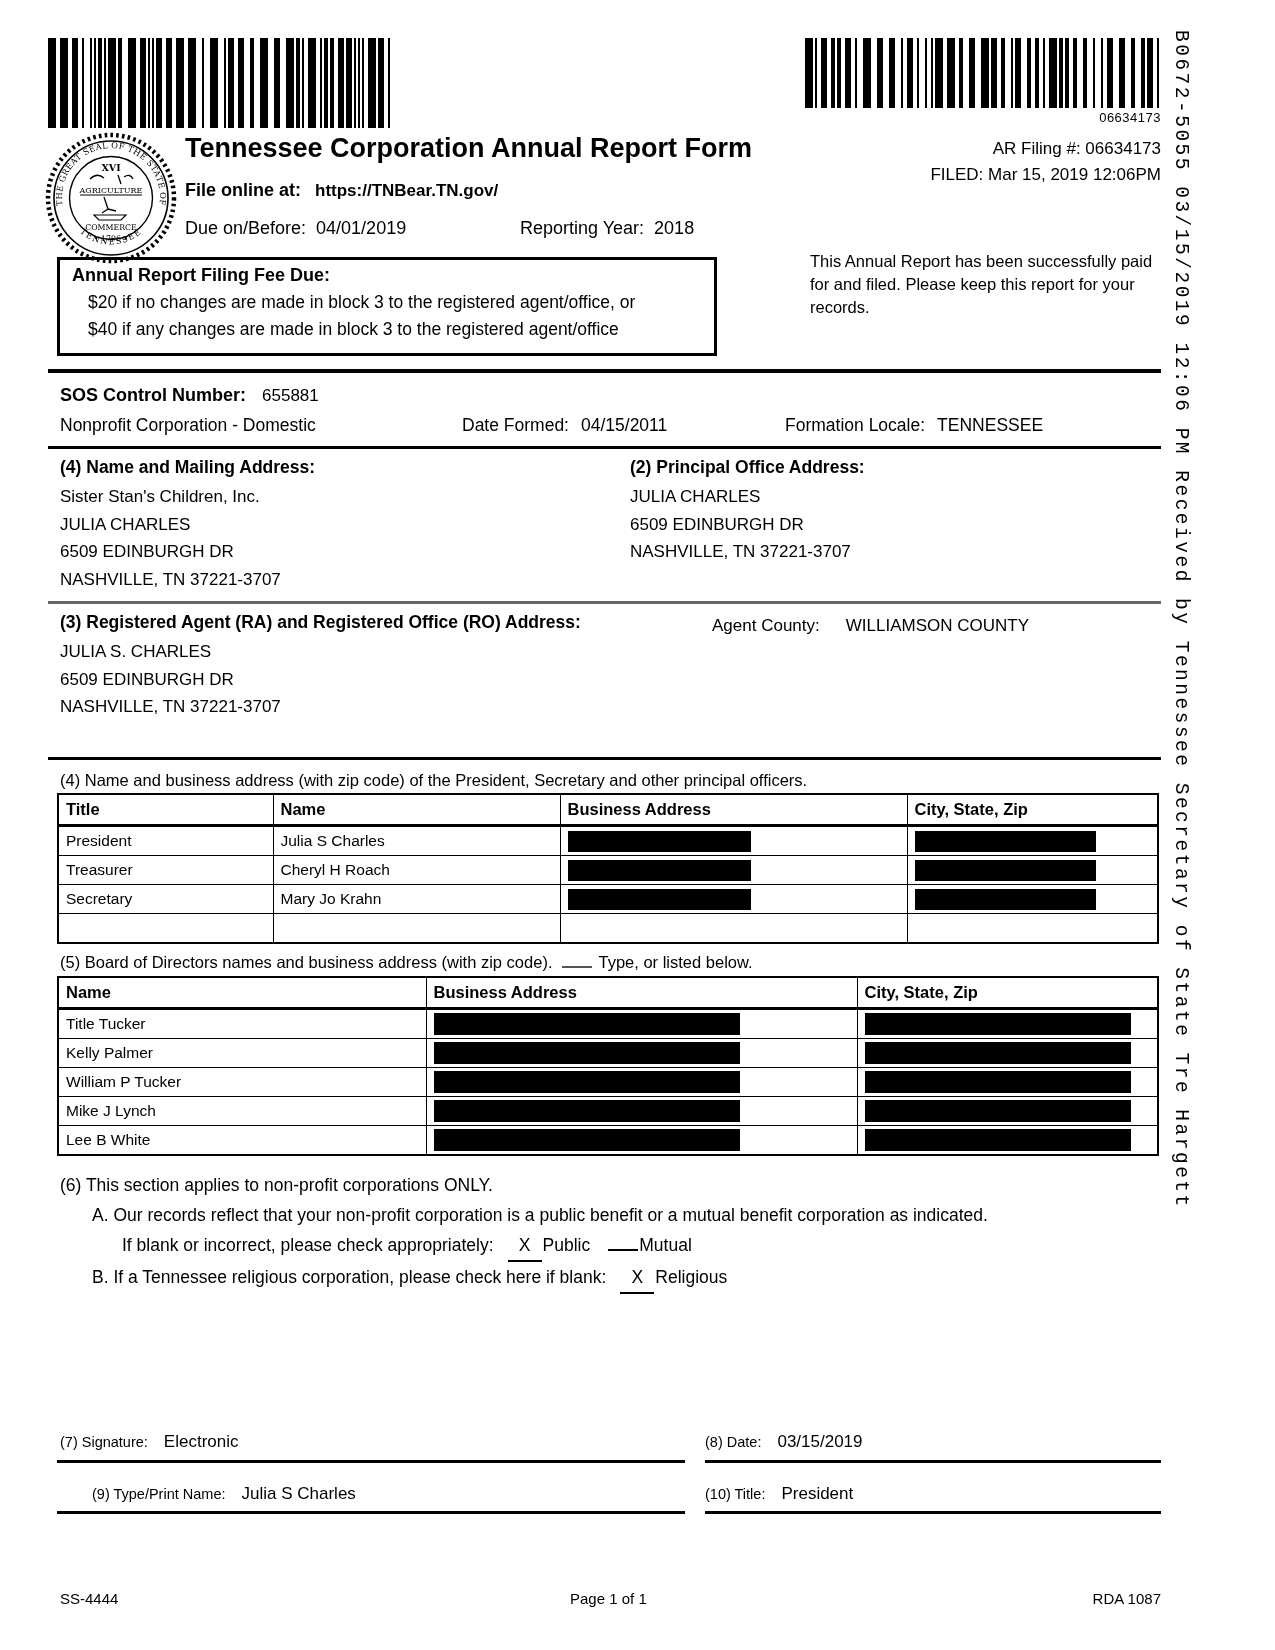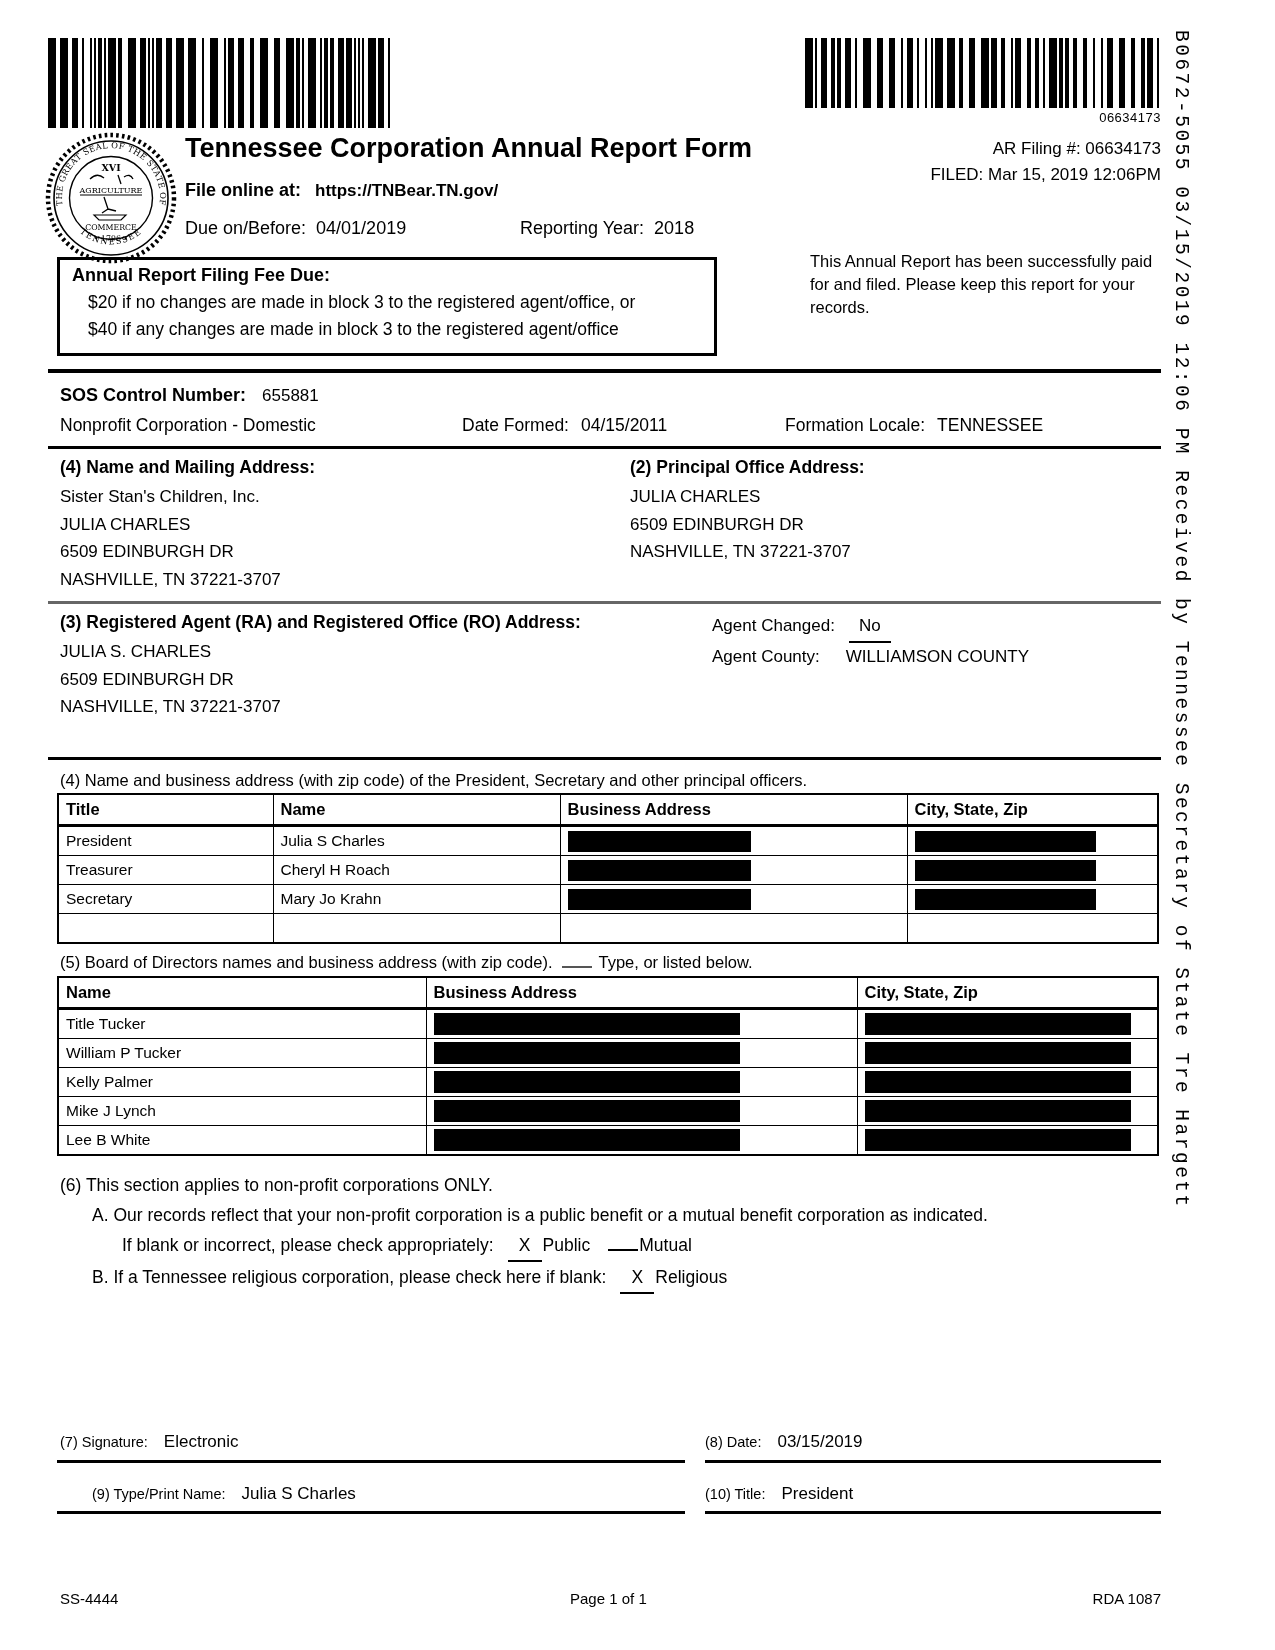--- a/index.html
+++ b/index.html
@@ -338,23 +338,20 @@
 <div class="abs" style="left:60px; top:612px; width:650px;">
   <div class="sec-head">(3) Registered Agent (RA) and Registered Office (RO) Address:</div>
   <div class="addr-lines" style="margin-top:5px;">
     <div>JULIA S. CHARLES</div>
     <div>6509 EDINBURGH DR</div>
     <div>NASHVILLE, TN  37221-3707</div>
   </div>
 </div>
 <div class="abs kv" style="left:712px; top:612px; width:450px;">
   <div>
-    <span>Agent Changed:</span><span class="uline val">No</span>
-  </div>
-  <div>
     <span>Agent County:</span><span class="val" style="margin-left:26px;">WILLIAMSON COUNTY</span>
   </div>
 </div>
 
 <div class="abs rule" style="left:48px; top:757px; width:1113px;"></div>
 
 <div class="abs tbl-caption" style="left:60px; top:771px;">(4)  Name and business address (with zip code) of the President, Secretary and other principal officers.</div>
 <table class="tbl" style="left:57px; top:793px; width:1100px;">
   <colgroup>
       <col style="width:215px">
@@ -430,30 +427,30 @@
     <tr>
       <td>Title Tucker</td>
       <td>
           <div class="redact r5"></div>
         </td>
       <td>
           <div class="redact r5c"></div>
         </td>
     </tr>
     <tr>
+      <td>Kelly Palmer</td>
+      <td>
+          <div class="redact r5"></div>
+        </td>
+      <td>
+          <div class="redact r5c"></div>
+        </td>
+    </tr>
+    <tr>
       <td>William P Tucker</td>
-      <td>
-          <div class="redact r5"></div>
-        </td>
-      <td>
-          <div class="redact r5c"></div>
-        </td>
-    </tr>
-    <tr>
-      <td>Kelly Palmer</td>
       <td>
           <div class="redact r5"></div>
         </td>
       <td>
           <div class="redact r5c"></div>
         </td>
     </tr>
     <tr>
       <td>Mike J Lynch</td>
       <td>

